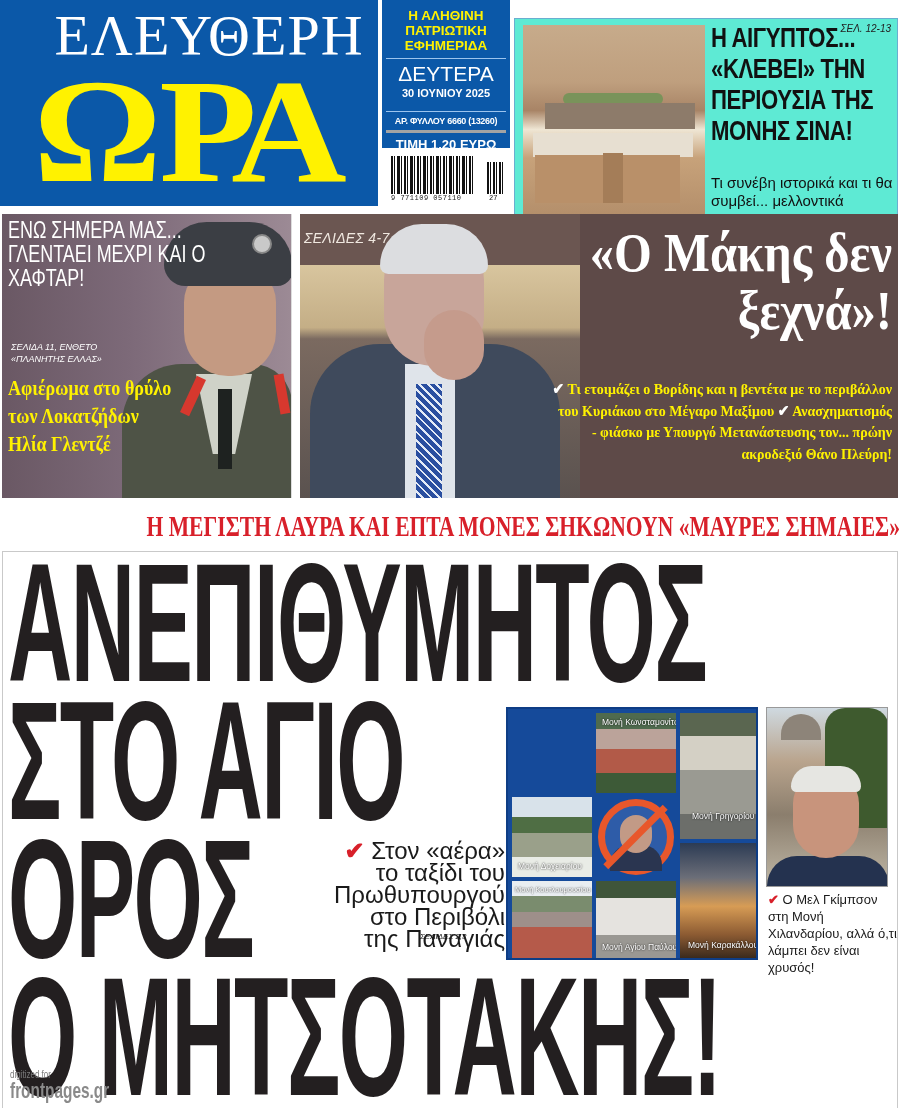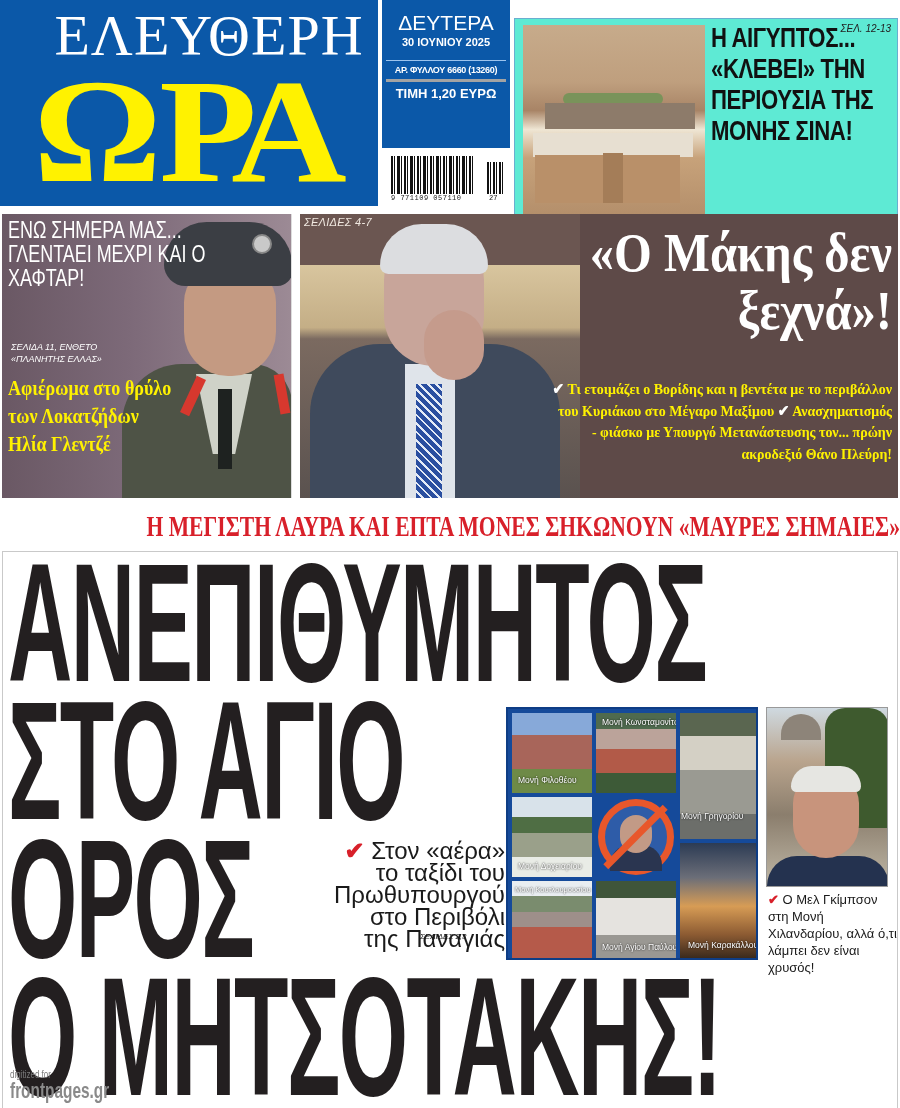--- a/index.html
+++ b/index.html
@@ -183,21 +183,21 @@
   }
   .voridis .photo .tie {
     position: absolute; left: 116px; top: 170px; width: 26px; height: 114px;
     background: repeating-linear-gradient(45deg, #2a4fa0 0 4px, #e5ecf7 4px 6px);
   }
   .voridis .photo .hand {
     position: absolute; left: 124px; top: 96px; width: 60px; height: 70px;
     background: #c59b8c; border-radius: 30px;
   }
   .voridis .pages {
-    position: absolute; left: 4px; top: 2px; color: #f0e8e0; font-size: 11px;
+    position: absolute; left: 4px; top: 16px; color: #f0e8e0; font-size: 14px;
     font-style: italic; letter-spacing: 0.3px;
   }
   .voridis .quote {
     position: absolute; right: 6px; top: 10px; text-align: right; color: #fff;
     font-family: "Liberation Serif", serif; font-weight: bold;
     font-size: 54px; line-height: 58px;
     transform: scaleX(0.9); transform-origin: right top; width: 400px;
   }
   .voridis .body {
     position: absolute; right: 6px; top: 164px; width: 330px; text-align: right;
@@ -302,20 +302,21 @@
 </style>
 </head>
 <body>
 
 <div class="abs masthead">
   <div class="title-top">ΕΛΕΥΘΕΡΗ</div>
   <div class="title-main">ΩΡΑ</div>
 </div>
 
 <div class="abs infobox">
+  <div class="slogan">Η ΑΛΗΘΙΝΗ ΠΑΤΡΙΩΤΙΚΗ ΕΦΗΜΕΡΙΔΑ</div>
   <div class="day">ΔΕΥΤΕΡΑ</div>
   <div class="date">30 ΙΟΥΝΙΟΥ 2025</div>
   <div class="issue">ΑΡ. ΦΥΛΛΟΥ 6660 (13260)</div>
   <div class="price">ΤΙΜΗ 1,20 ΕΥΡΩ</div>
 </div>
 
 <div class="abs barcode">
   <div class="bars"></div>
   <div class="bars2"></div>
   <div class="num">9 771109 057110</div>
@@ -325,20 +326,21 @@
 <div class="abs sinai">
   <div class="photo">
     <div class="trees"></div>
     <div class="bldg1"></div>
     <div class="bldg2"></div>
     <div class="wall"></div>
     <div class="tower"></div>
   </div>
   <div class="headline">Η ΑΙΓΥΠΤΟΣ... «ΚΛΕΒΕΙ» ΤΗΝ ΠΕΡΙΟΥΣΙΑ ΤΗΣ ΜΟΝΗΣ ΣΙΝΑ!</div>
   <div class="pages">ΣΕΛ. 12-13</div>
+  <div class="sub">Τι συνέβη ιστορικά και τι θα συμβεί... μελλοντικά</div>
 </div>
 
 <div class="abs general">
   <div class="portrait">
     <div class="uniform"></div>
     <div class="shirt"></div>
     <div class="tie"></div>
     <div class="collar"></div>
     <div class="collar2"></div>
     <div class="face"></div>
@@ -380,28 +382,25 @@
 <div class="hl hl3">ΟΡΟΣ</div>
 <div class="hl hl4">Ο ΜΗΤΣΟΤΑΚΗΣ!</div>
 
 <div class="abs sidenote">
   <span class="check">✔</span>
   <span>Στον «αέρα» το ταξίδι του Πρωθυπουργού στο Περιβόλι της Παναγιάς</span>
 </div>
 <div class="abs sidenote-pages">ΣΕΛΙΔΕΣ 2,3</div>
 
 <div class="abs collage">
-  <div class="tile t1">
-    <span class="lbl" style="left:6px; bottom:8px;">Μονή Φιλοθέου</span>
-  </div>
   <div class="tile t2">
     <span class="lbl" style="left:6px; top:4px;">Μονή Κωνσταμονίτου</span>
   </div>
   <div class="tile t3">
-    <span class="lbl" style="left:1px; bottom:18px;">Μονή Γρηγορίου</span>
+    <span class="lbl" style="left:12px; bottom:18px;">Μονή Γρηγορίου</span>
   </div>
   <div class="tile t4">
     <span class="lbl" style="left:6px; bottom:6px;">Μονή Δοχειαρίου</span>
   </div>
   <div class="tile t5">
     <span class="lbl" style="left:8px; bottom:8px;">Μονή Καρακάλλου</span>
   </div>
   <div class="tile t6">
     <span class="lbl" style="left:3px; top:4px; font-size:7.5px;">Μονή Κουτλουμουσίου</span>
   </div>

